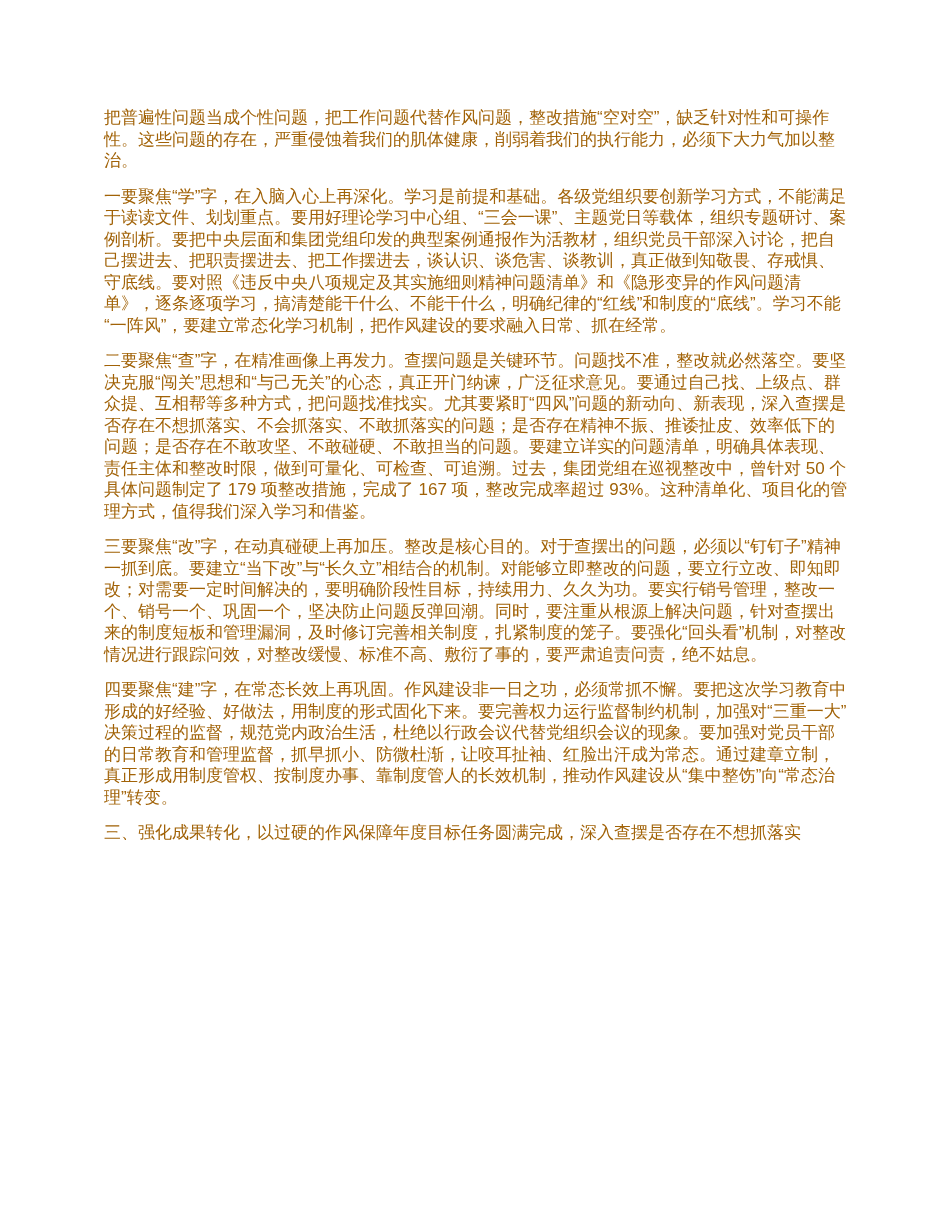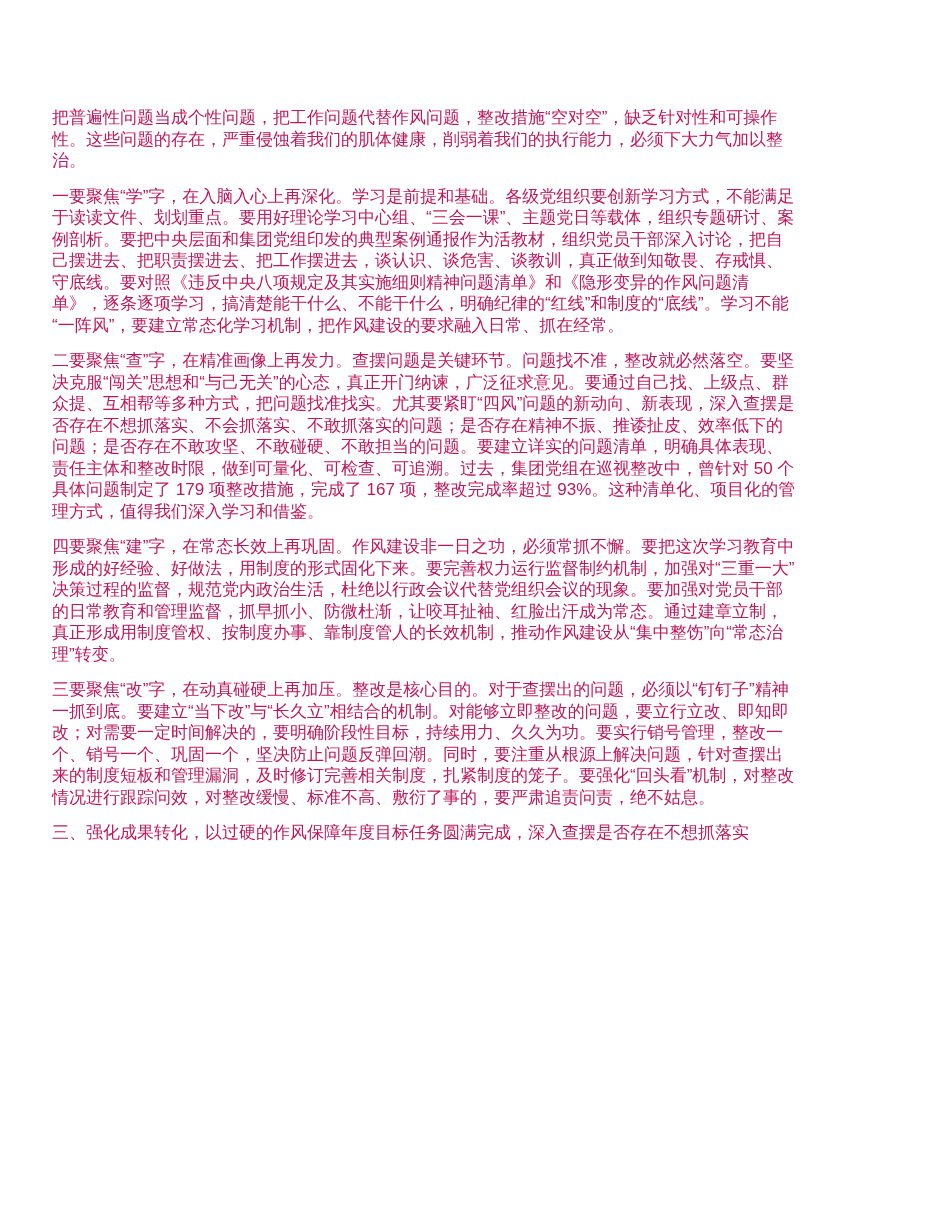--- a/index.html
+++ b/index.html
@@ -9,37 +9,37 @@
   }
   body {
     width: 950px;
     height: 1230px;
     overflow: hidden;
     font-family: "Liberation Sans", sans-serif;
   }
   .doc {
     box-sizing: content-box;
     width: 745px;
-    padding: 107px 97px 0 52px;
-    color: #be185d;
+    padding: 107px 97px 0 104px;
+    color: #a16207;
   }
   .doc p {
     margin: 0 0 14px 0;
     font-size: 17px;
     line-height: 21.5px;
     font-weight: 400;
     text-align: left;
     word-break: break-all;
     overflow-wrap: break-word;
     white-space: normal;
   }
 </style>
 </head>
 <body>
 
 <div class="doc" id="doc-root">
     <p>把普遍性问题当成个性问题，把工作问题代替作风问题，整改措施“空对空”，缺乏针对性和可操作性。这些问题的存在，严重侵蚀着我们的肌体健康，削弱着我们的执行能力，必须下大力气加以整治。</p>
     <p>一要聚焦“学”字，在入脑入心上再深化。学习是前提和基础。各级党组织要创新学习方式，不能满足于读读文件、划划重点。要用好理论学习中心组、“三会一课”、主题党日等载体，组织专题研讨、案例剖析。要把中央层面和集团党组印发的典型案例通报作为活教材，组织党员干部深入讨论，把自己摆进去、把职责摆进去、把工作摆进去，谈认识、谈危害、谈教训，真正做到知敬畏、存戒惧、守底线。要对照《违反中央八项规定及其实施细则精神问题清单》和《隐形变异的作风问题清单》，逐条逐项学习，搞清楚能干什么、不能干什么，明确纪律的“红线”和制度的“底线”。学习不能“一阵风”，要建立常态化学习机制，把作风建设的要求融入日常、抓在经常。</p>
     <p>二要聚焦“查”字，在精准画像上再发力。查摆问题是关键环节。问题找不准，整改就必然落空。要坚决克服“闯关”思想和“与己无关”的心态，真正开门纳谏，广泛征求意见。要通过自己找、上级点、群众提、互相帮等多种方式，把问题找准找实。尤其要紧盯“四风”问题的新动向、新表现，深入查摆是否存在不想抓落实、不会抓落实、不敢抓落实的问题；是否存在精神不振、推诿扯皮、效率低下的问题；是否存在不敢攻坚、不敢碰硬、不敢担当的问题。要建立详实的问题清单，明确具体表现、责任主体和整改时限，做到可量化、可检查、可追溯。过去，集团党组在巡视整改中，曾针对 50 个具体问题制定了 179 项整改措施，完成了 167 项，整改完成率超过 93%。这种清单化、项目化的管理方式，值得我们深入学习和借鉴。</p>
+    <p>三要聚焦“改”字，在动真碰硬上再加压。整改是核心目的。对于查摆出的问题，必须以“钉钉子”精神一抓到底。要建立“当下改”与“长久立”相结合的机制。对能够立即整改的问题，要立行立改、即知即改；对需要一定时间解决的，要明确阶段性目标，持续用力、久久为功。要实行销号管理，整改一个、销号一个、巩固一个，坚决防止问题反弹回潮。同时，要注重从根源上解决问题，针对查摆出来的制度短板和管理漏洞，及时修订完善相关制度，扎紧制度的笼子。要强化“回头看”机制，对整改情况进行跟踪问效，对整改缓慢、标准不高、敷衍了事的，要严肃追责问责，绝不姑息。</p>
     <p>四要聚焦“建”字，在常态长效上再巩固。作风建设非一日之功，必须常抓不懈。要把这次学习教育中形成的好经验、好做法，用制度的形式固化下来。要完善权力运行监督制约机制，加强对“三重一大”决策过程的监督，规范党内政治生活，杜绝以行政会议代替党组织会议的现象。要加强对党员干部的日常教育和管理监督，抓早抓小、防微杜渐，让咬耳扯袖、红脸出汗成为常态。通过建章立制，真正形成用制度管权、按制度办事、靠制度管人的长效机制，推动作风建设从“集中整饬”向“常态治理”转变。</p>
-    <p>三要聚焦“改”字，在动真碰硬上再加压。整改是核心目的。对于查摆出的问题，必须以“钉钉子”精神一抓到底。要建立“当下改”与“长久立”相结合的机制。对能够立即整改的问题，要立行立改、即知即改；对需要一定时间解决的，要明确阶段性目标，持续用力、久久为功。要实行销号管理，整改一个、销号一个、巩固一个，坚决防止问题反弹回潮。同时，要注重从根源上解决问题，针对查摆出来的制度短板和管理漏洞，及时修订完善相关制度，扎紧制度的笼子。要强化“回头看”机制，对整改情况进行跟踪问效，对整改缓慢、标准不高、敷衍了事的，要严肃追责问责，绝不姑息。</p>
     <p>三、强化成果转化，以过硬的作风保障年度目标任务圆满完成，深入查摆是否存在不想抓落实</p>
   </div>
 
 </body></html>

